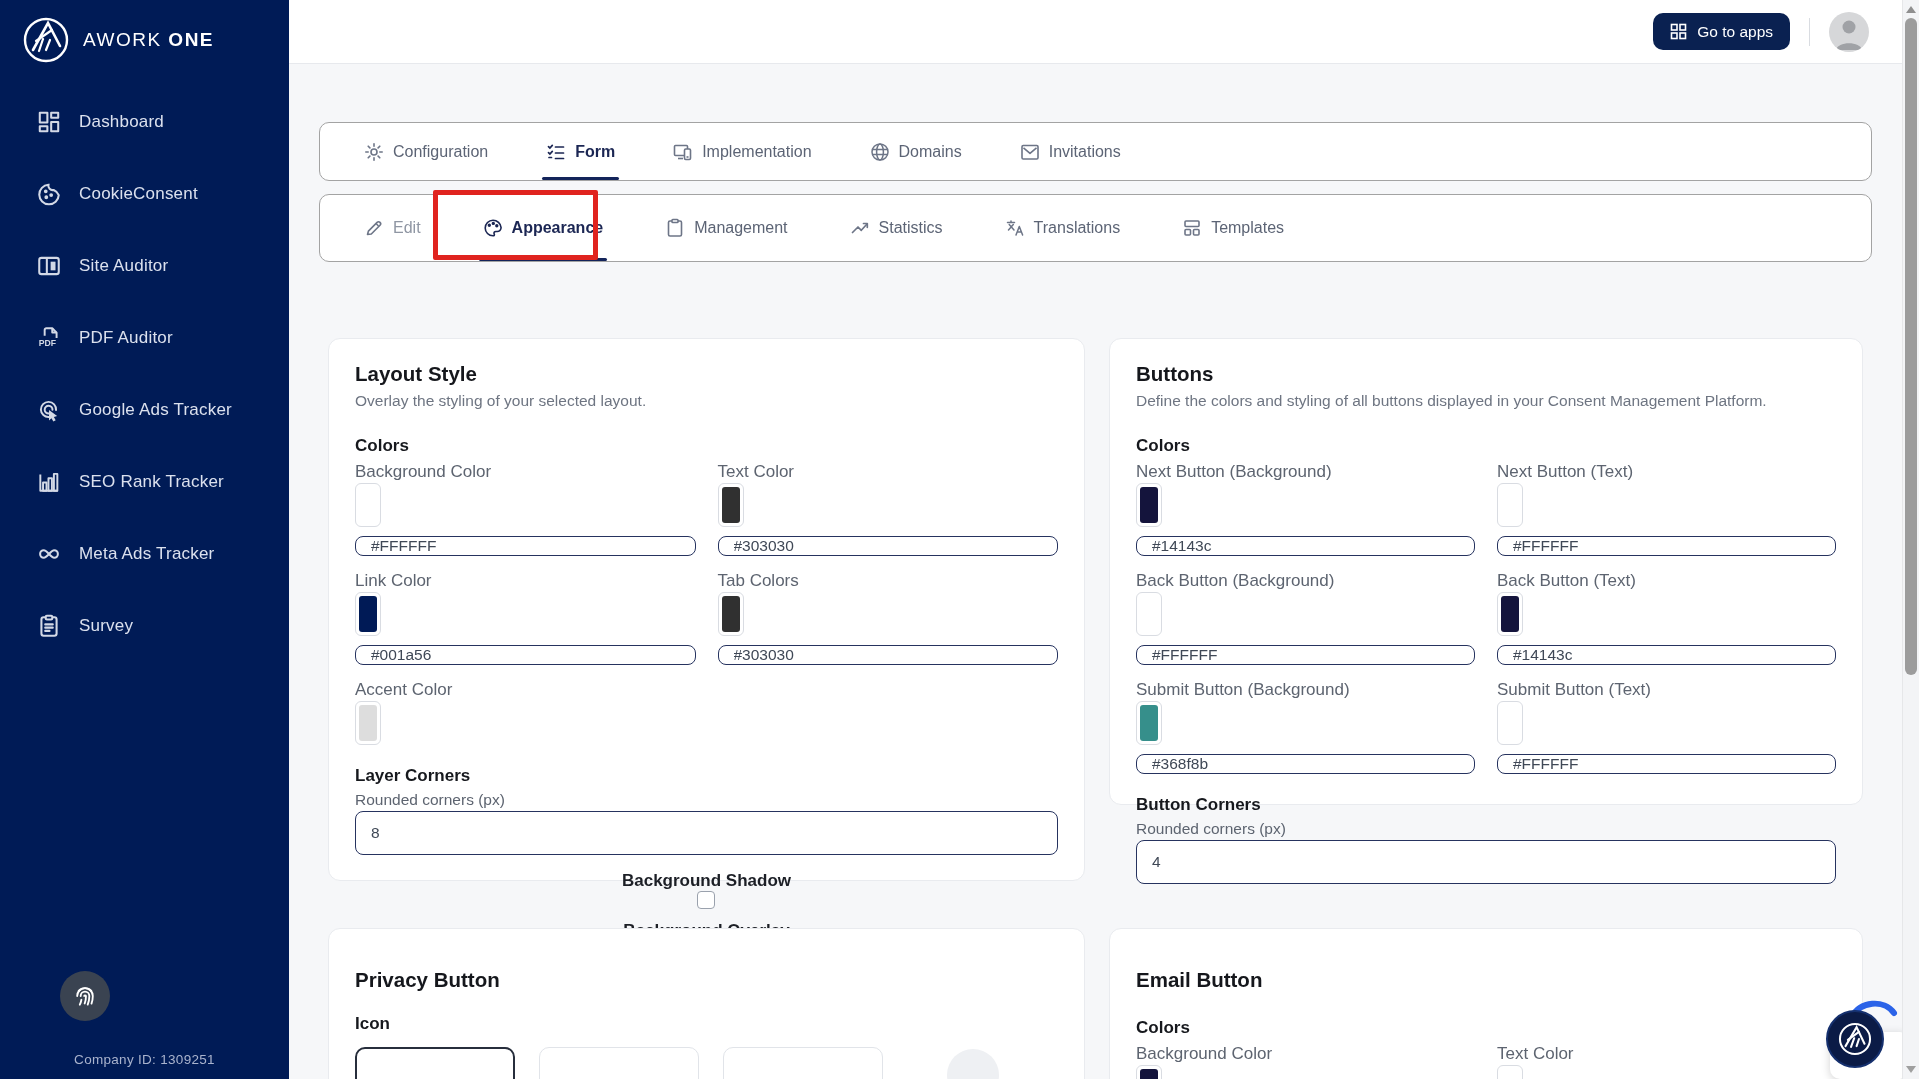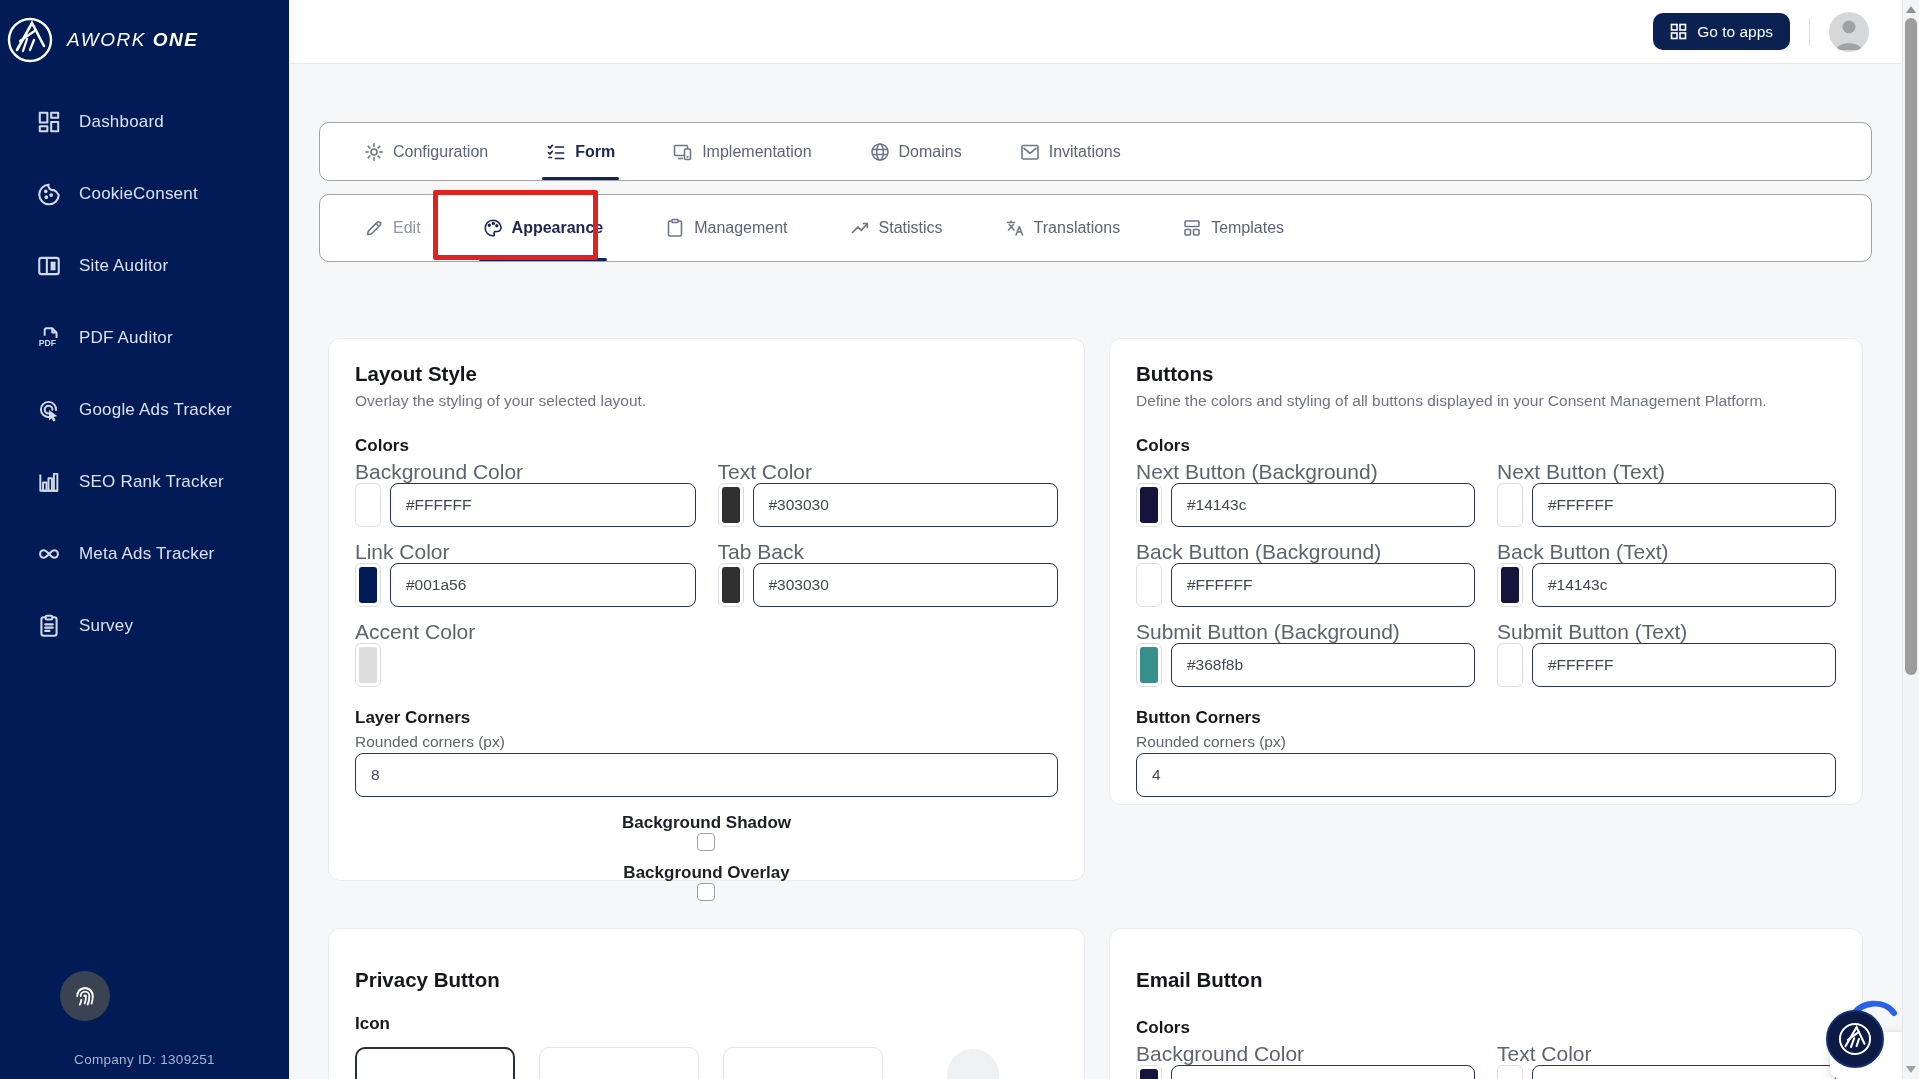--- a/index.html
+++ b/index.html
@@ -1,21 +1,21 @@
 <!DOCTYPE html>
 <html><head>
 <meta charset="utf-8">
 <style>
   * { box-sizing: border-box; margin: 0; padding: 0; }
   html,body { width:1919px; height:1079px; overflow:hidden; }
   body { font-family:"Liberation Sans", sans-serif; background:#f6f7f9; position:relative; color:#222; }
 
   
   .sidebar { position:absolute; left:0; top:0; bottom:0; width:289px; background:#001b56; z-index:10; }
-  .logo-row { display:flex; align-items:center; gap:13px; padding:16px 0 0 6px;font-style:italic; }
+  .logo-row { display:flex; align-items:center; gap:13px; padding:16px 0 0 22px; }
   .logo-mark { width:48px; height:48px; flex:0 0 auto; }
   .brand { font-size:19px; letter-spacing:1.5px; color:#ffffff; font-weight:400; white-space:nowrap; }
   .brand b { font-weight:800; }
   .nav { margin-top:22px; }
   .nav-item { display:flex; align-items:center; gap:17px; height:72px; padding-left:36px; cursor:pointer; }
   .nav-item svg { width:26px; height:26px; flex:0 0 auto; }
   .nav-label { font-size:17px; font-weight:500; color:#dbe1ee; letter-spacing:.2px; }
   .fp-btn { position:absolute; left:60px; bottom:58px; width:50px; height:50px; border-radius:50%;
             background:#3a4351; display:flex; align-items:center; justify-content:center; }
   .fp-btn svg { width:26px; height:26px; }
@@ -55,22 +55,22 @@
   .card-layout  { height:543px; }
   .card-buttons { height:467px; }
   .card-row2 { height:400px; }
   .card-title { font-size:20.5px; font-weight:700; color:#15171c; line-height:26px; }
   .card-title.mt { margin-top:16px; }
   .card-sub { font-size:15.5px; color:#6e7582; line-height:20px; margin-top:4px; }
   .sec-head { font-size:17px; font-weight:700; color:#16181d; line-height:22px; margin-top:24px; }
   .sec-head.tight { margin-top:20px; }
 
   .fields { display:grid; grid-template-columns:1fr 1fr; column-gap:22px; row-gap:16px; margin-top:6px; }
-  .flabel { font-size:21px; color:#5d6470; line-height:17px; margin-bottom:3px; }
-  .frow { display:flex; gap:9px; }
+  .flabel { font-size:17px; color:#5d6470; line-height:17px; margin-bottom:3px; }
+  .frow { display:flex; gap:9px;flex-direction:column; }
   .swatch { width:26px; height:44px; border:1px solid #d9dce2; border-radius:6px;
             background:#fff; padding:3px; cursor:pointer; flex:0 0 auto; }
   .sw-in { display:block; width:100%; height:100%; border-radius:3px; }
   .tinput { flex:1; height:44px; border:1.6px solid #26335f; border-radius:8px; background:#fff;
             font-family:inherit; font-size:15.5px; color:#3f4856; padding:0 15px; outline:none; width:100%; }
   .rc-label { font-size:15.5px; color:#5d6470; line-height:17px; margin:4px 0 3px; }
   .full { width:100%; }
 
   .toggle-row { display:flex; justify-content:space-between; align-items:center; margin-top:16px;flex-direction:column; }
   .toggle-row + .toggle-row { margin-top:12px; }
@@ -352,21 +352,21 @@
         <div>
           <div class="flabel">Link Color</div>
           <div class="frow">
             <span class="swatch">
                 <span class="sw-in" style="background: rgb(0, 26, 86);"></span>
               </span>
             <input class="tinput" value="#001a56" style="">
           </div>
         </div>
         <div>
-          <div class="flabel">Tab Back</div>
+          <div class="flabel">Tab Colors</div>
           <div class="frow">
             <span class="swatch">
                 <span class="sw-in" style="background: rgb(48, 48, 48);"></span>
               </span>
             <input class="tinput" value="#303030" style="">
           </div>
         </div>
         <div>
           <div class="flabel">Accent Color</div>
           <div class="frow">

